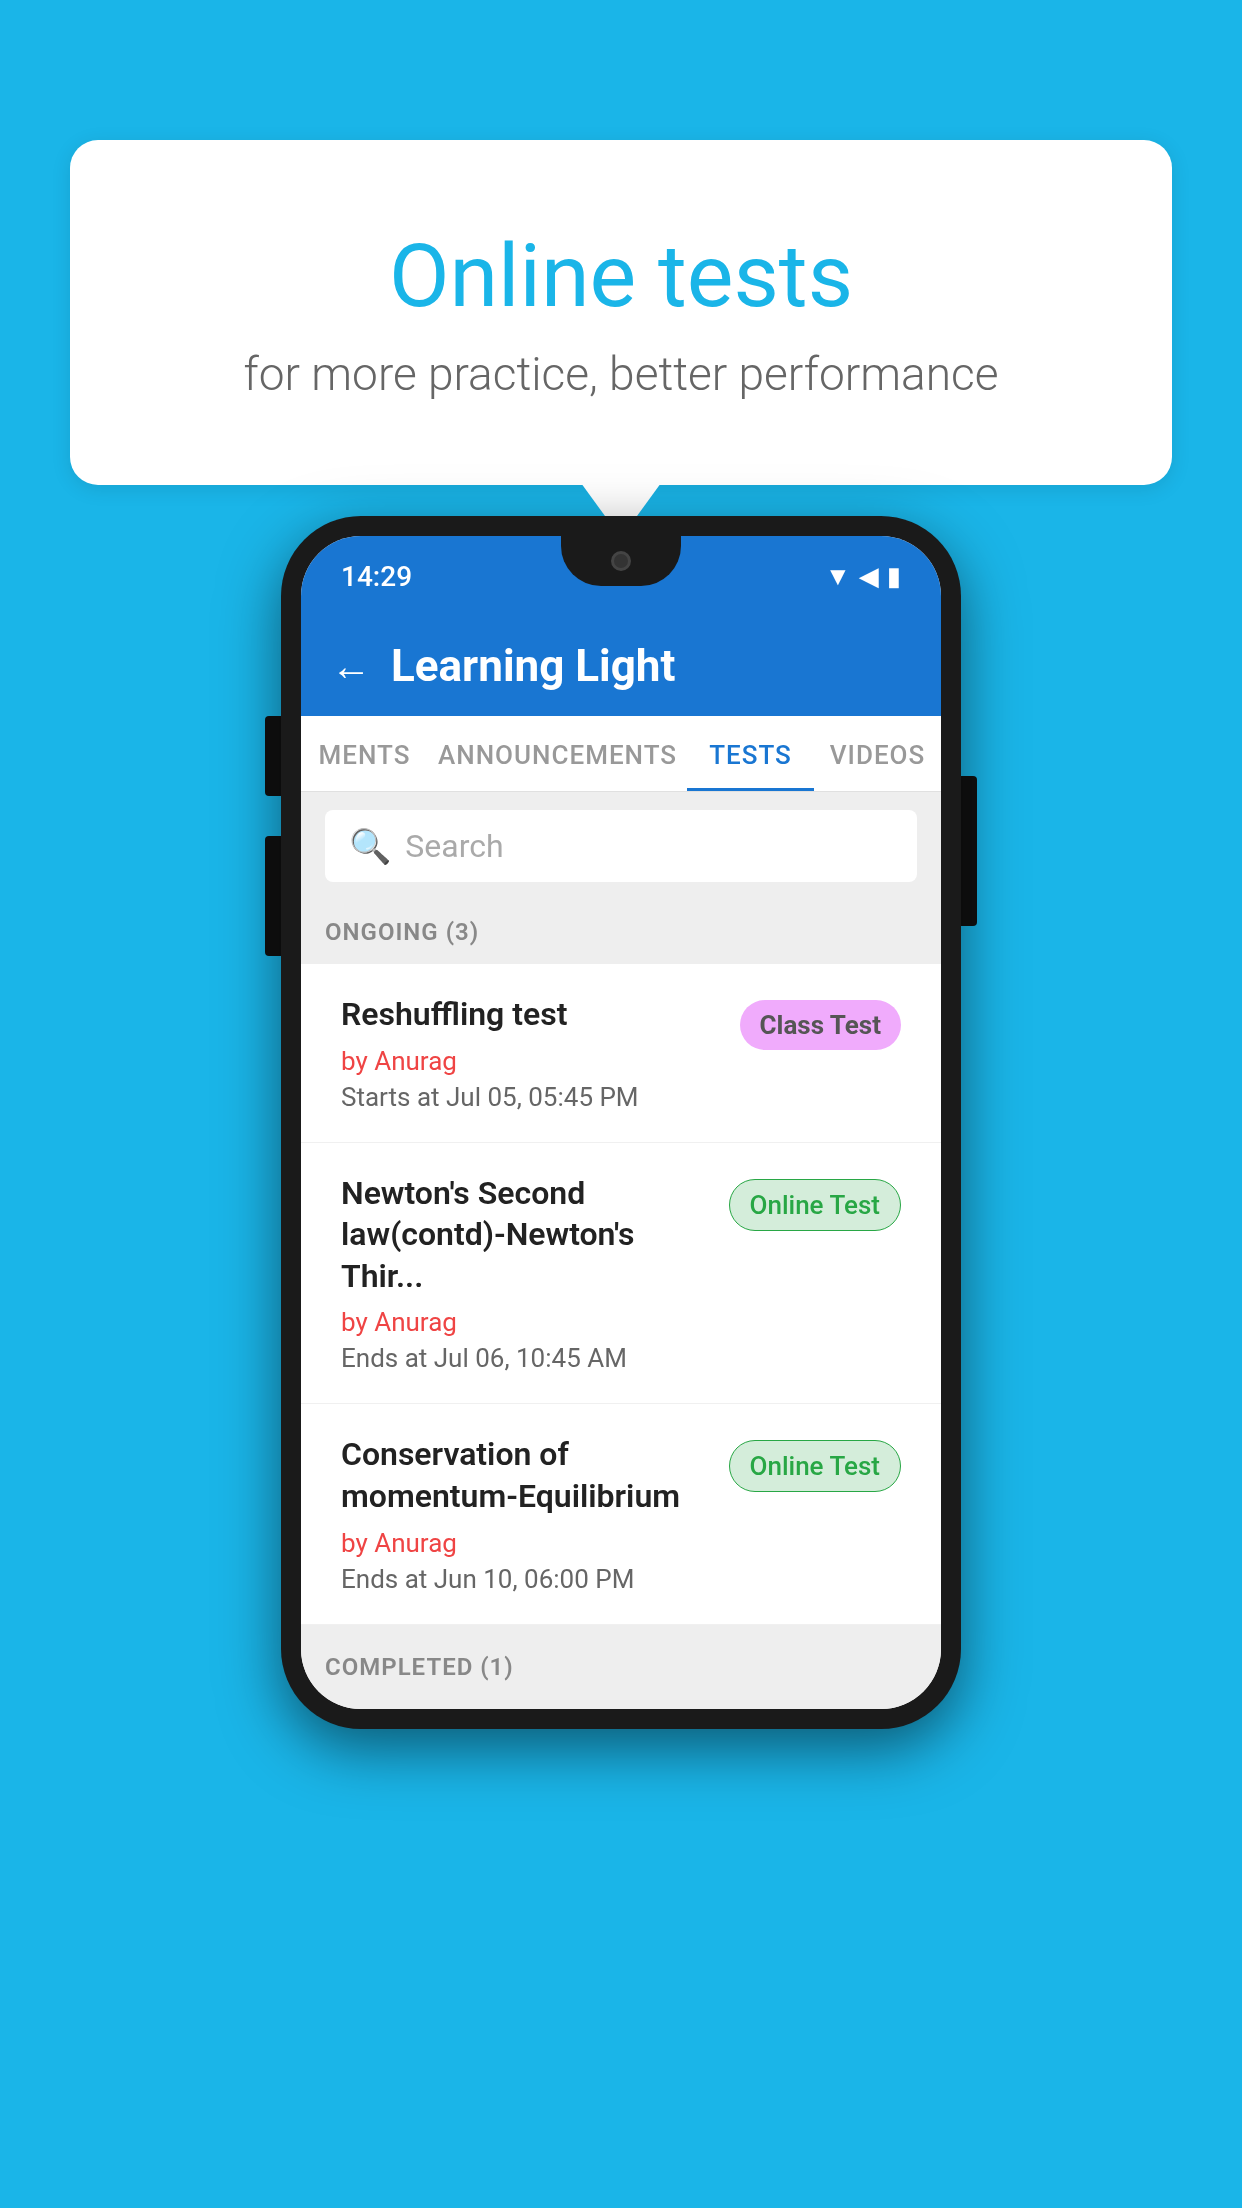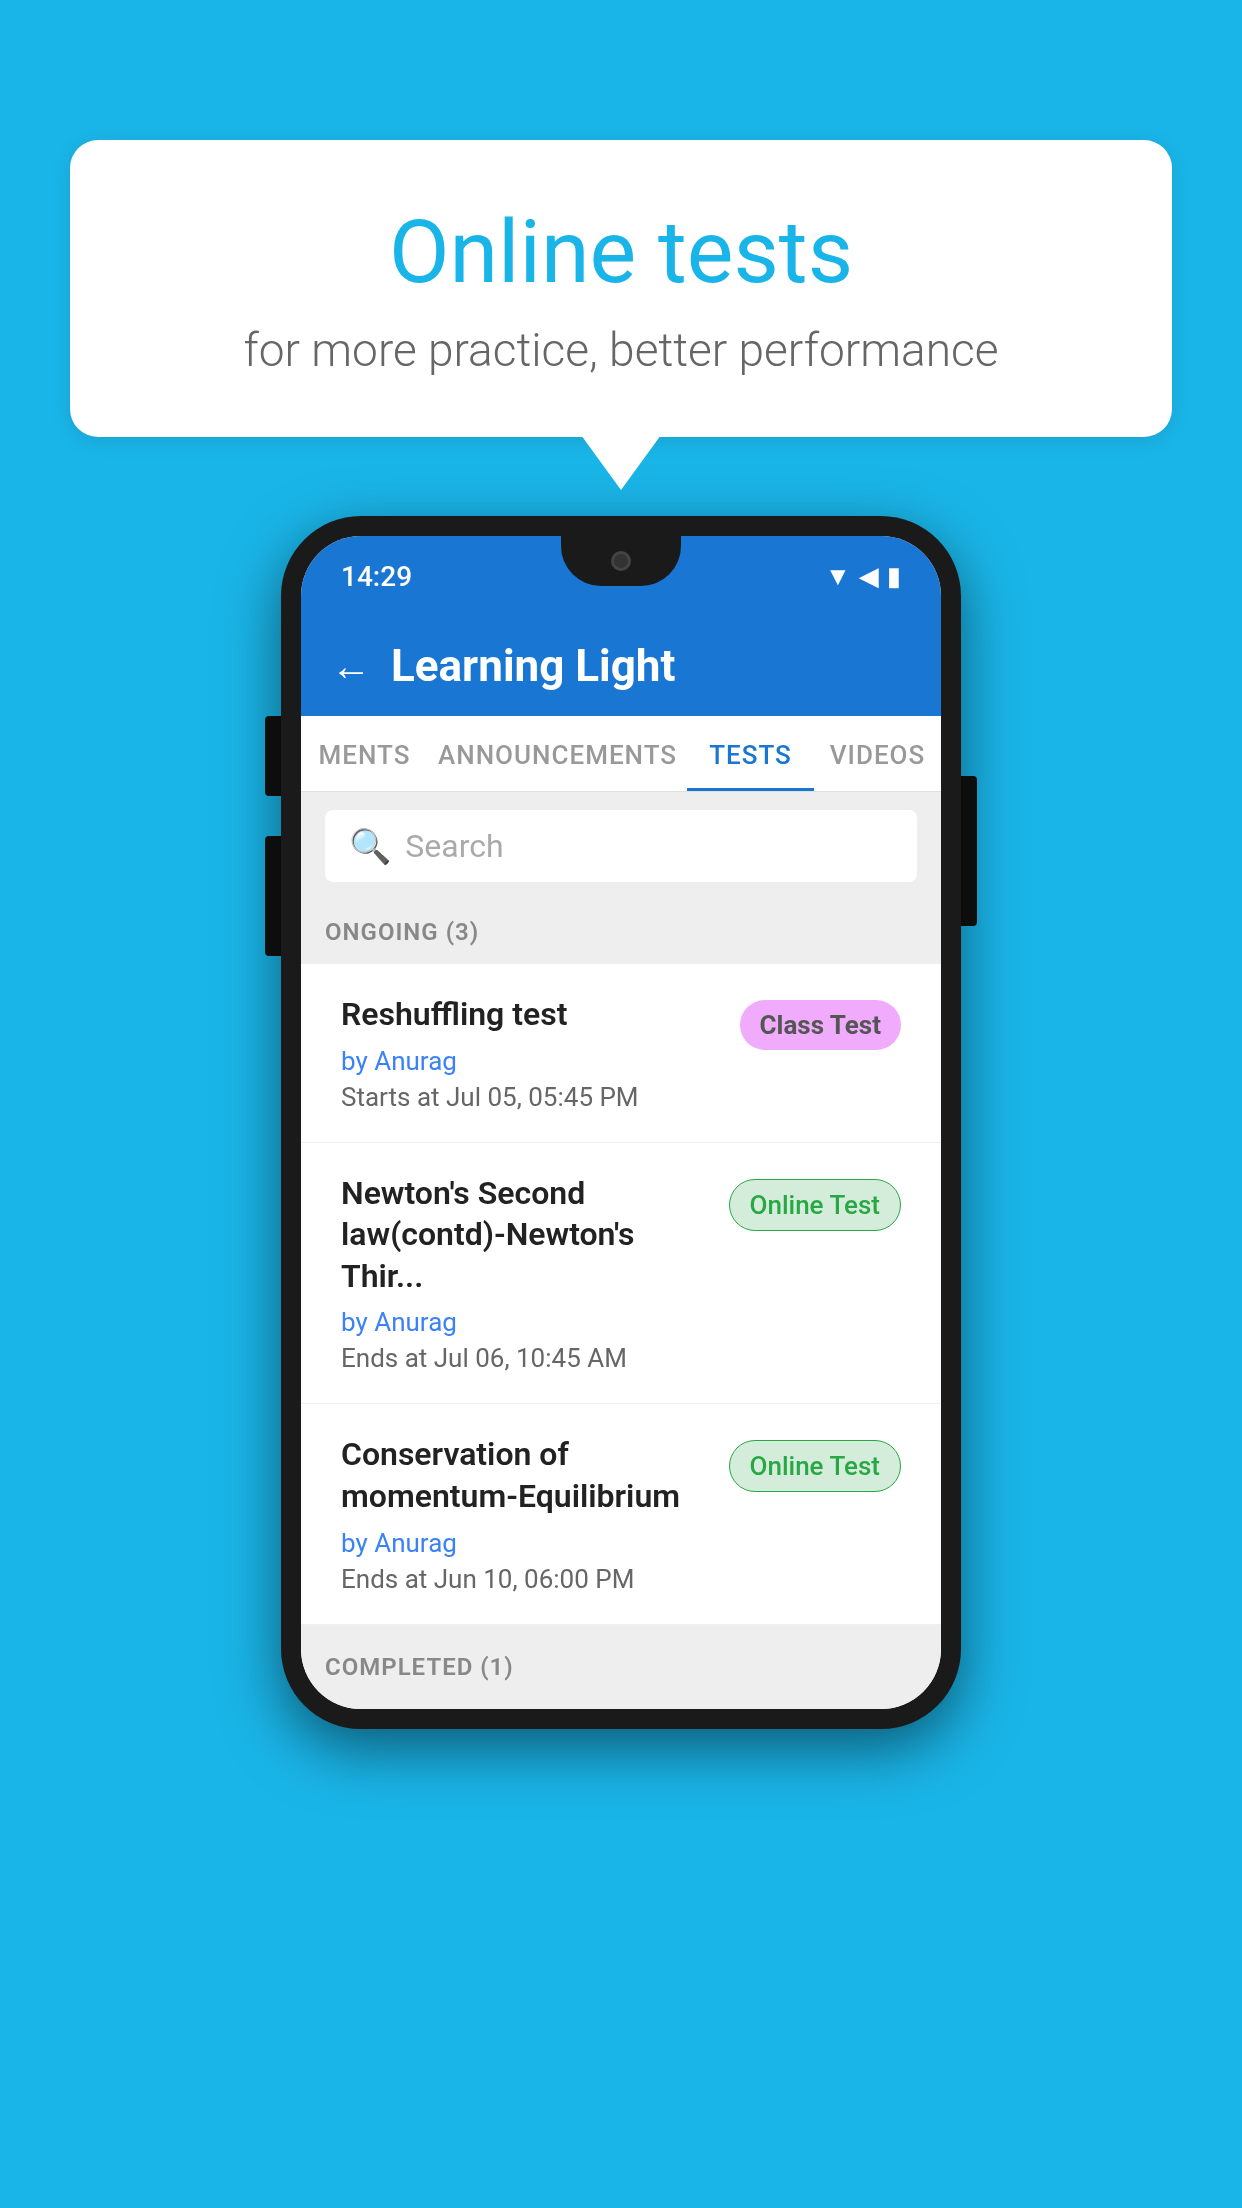--- a/index.html
+++ b/index.html
@@ -21,21 +21,21 @@
       left: 70px;
       right: 70px;
       display: flex;
       flex-direction: column;
       align-items: center;
     }
 
     .speech-bubble {
       background: white;
       border-radius: 28px;
-      padding: 60px 80px;
+      padding: 84px 80px;
       text-align: center;
       width: 100%;
       box-shadow: 0 4px 20px rgba(0,0,0,0.1);
     }
 
     .speech-bubble-title {
       font-size: 88px;
       color: #1ab5e8;
       font-weight: 400;
       margin-bottom: 20px;
@@ -261,21 +261,21 @@
     .test-name {
       font-size: 32px;
       font-weight: 600;
       color: #222;
       margin-bottom: 10px;
       line-height: 1.3;
     }
 
     .test-author {
       font-size: 26px;
-      color: #3b82f6;
+      color: #ef4444;
       margin-bottom: 6px;
     }
 
     .test-date {
       font-size: 26px;
       color: #666;
     }
 
     .badge {
       padding: 10px 20px;

